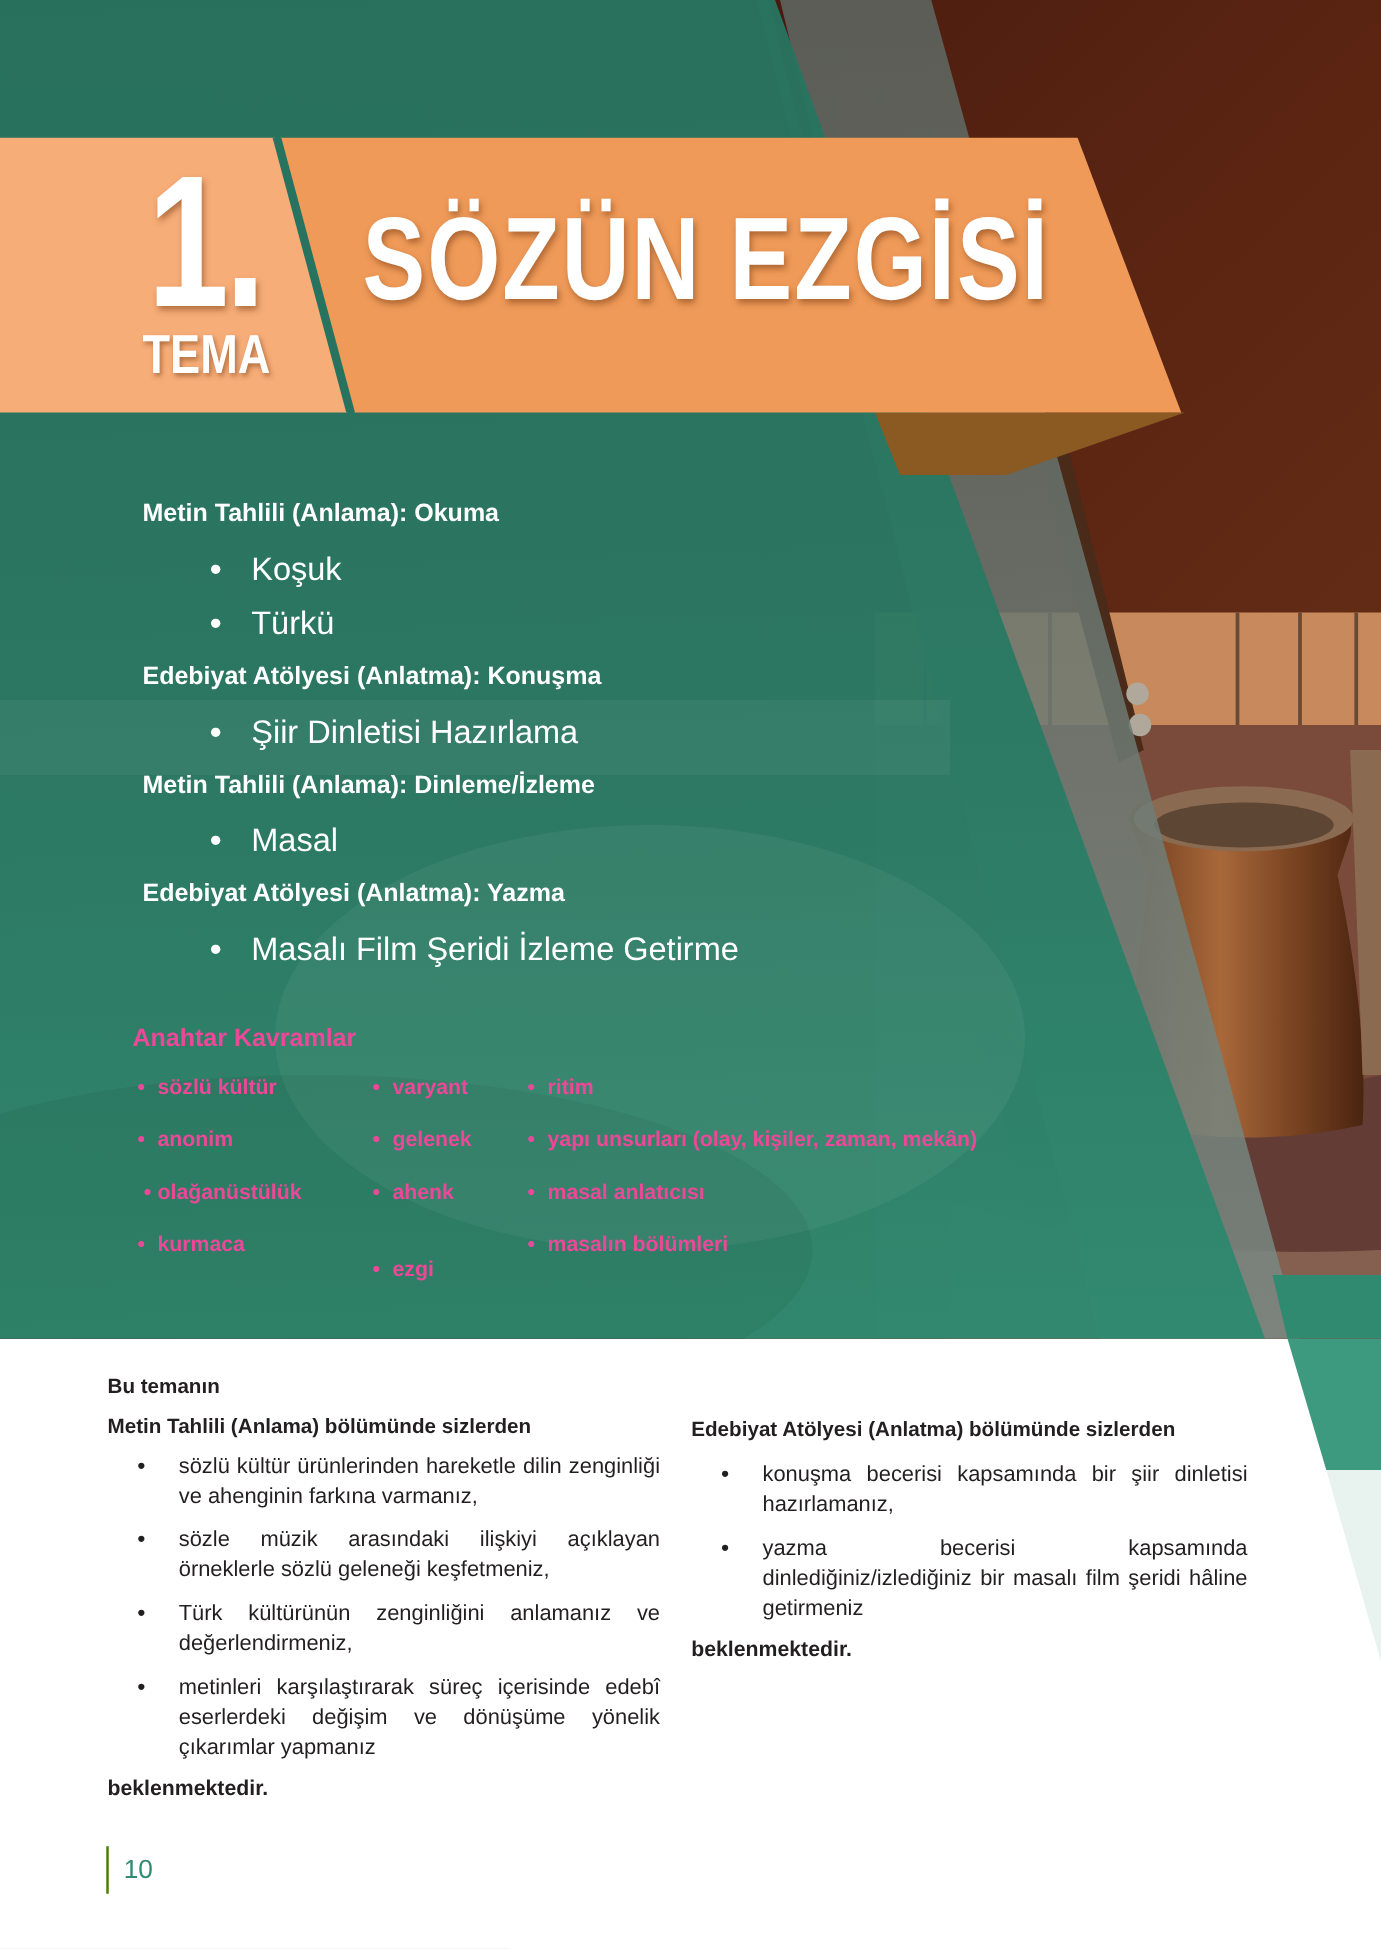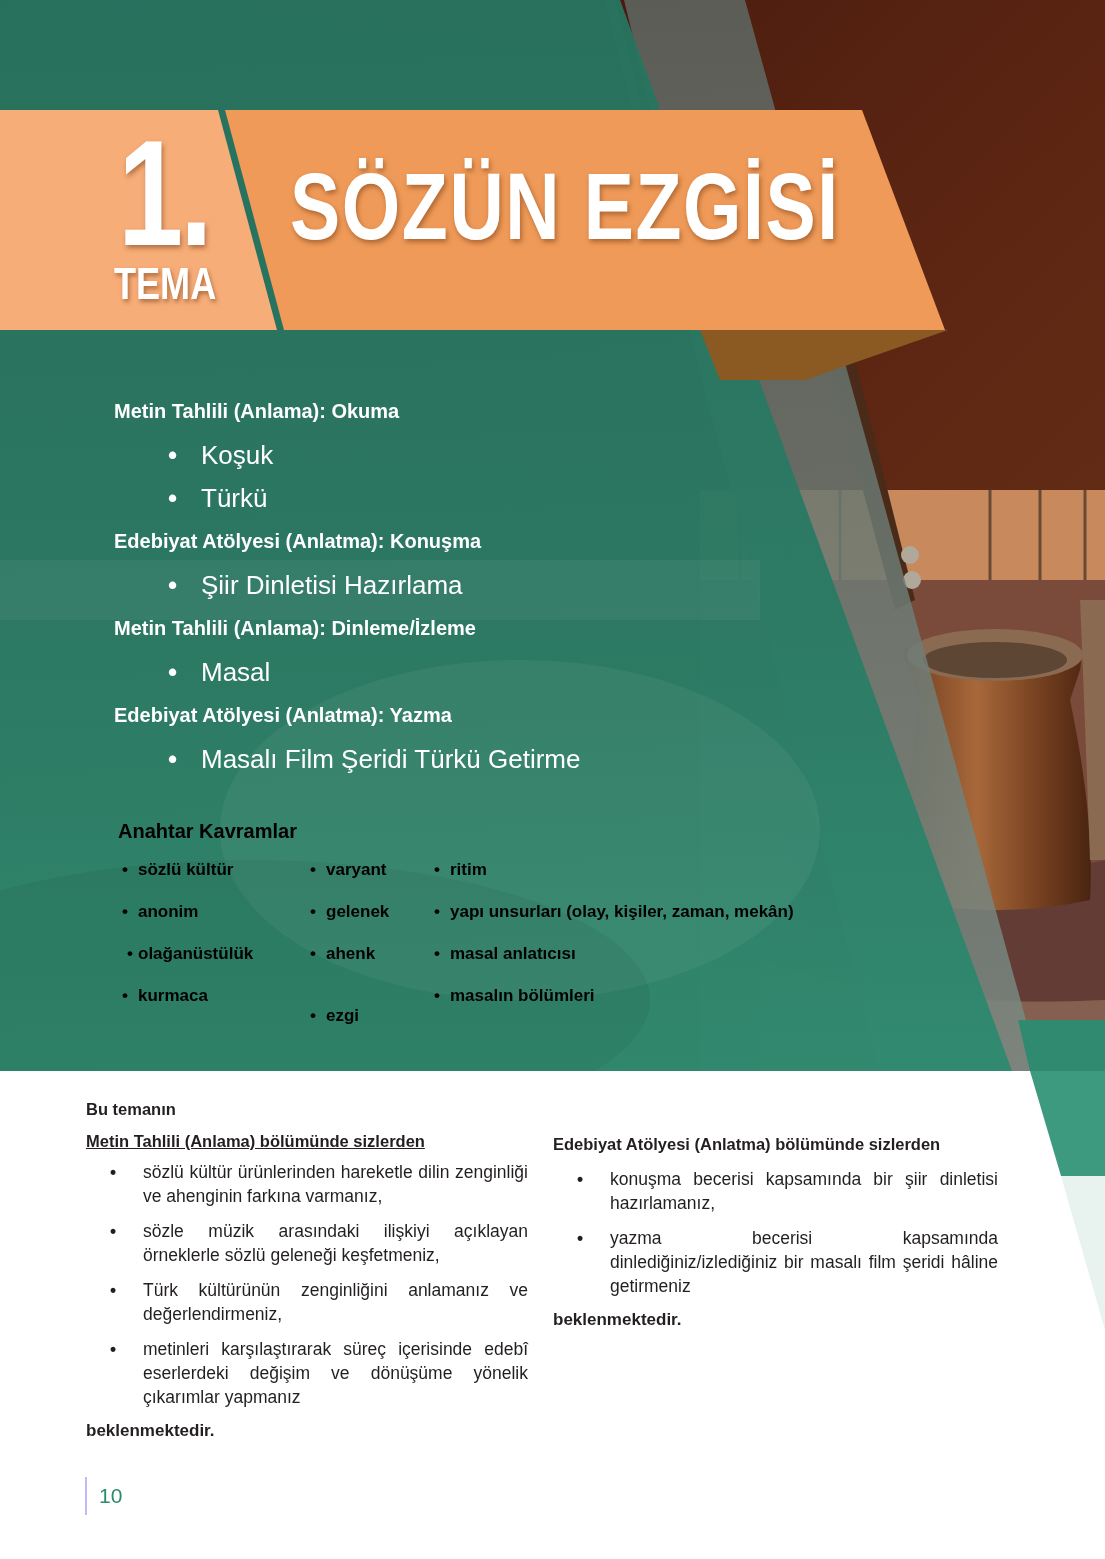--- a/index.html
+++ b/index.html
@@ -42,21 +42,21 @@
     font-family: "Liberation Sans", sans-serif; font-weight: 700;
     font-size: 20px; height: 44px; line-height: 38px; white-space: nowrap;
   }
   .outline .sub-item {
     font-family: "Liberation Sans", sans-serif; font-weight: 400;
     font-size: 26px; height: 43px; line-height: 38px; padding-left: 54px; white-space: nowrap;
   }
   .outline .sub-item .bullet { display: inline-block; width: 33px; font-weight: 700; }
 
   
-  .concepts { position: absolute; left: 118px; top: 817px; color: #000000; }
+  .concepts { position: absolute; left: 106px; top: 817px; color: #ec4899; }
   .concepts-title {
     font-family: "Liberation Sans", sans-serif; font-weight: 700;
     font-size: 20px; line-height: 28px; margin-bottom: 10px;
   }
   .concepts-grid { position: relative; width: 760px; height: 170px; }
   .concept {
     position: absolute; font-family: "Liberation Sans", sans-serif; font-weight: 700;
     font-size: 17px; line-height: 22px; white-space: nowrap;
   }
   .concept .dot { display: inline-block; width: 20px; padding-left: 4px; }
@@ -69,21 +69,21 @@
   .lower-list { list-style: none; }
   .lower-list li {
     position: relative; font-size: 17.5px; line-height: 24px;
     text-align: justify; padding-left: 57px;
   }
   .lower-list li .bullet-mark {
     position: absolute; left: 24px; top: 0; font-weight: 700;
   }
   .page-number {
     position: absolute; left: 85px; top: 1477px; height: 38px;
-    border-left: 2px solid #c4b5fd; padding-left: 12px;
+    border-left: 2px solid #4d7c0f; padding-left: 12px;
     font-family: "Liberation Sans", sans-serif; font-size: 21px; line-height: 38px; color: #2f8a6f;
   }
 </style>
 </head>
 <body>
 
 <div class="hero">
   <svg class="hero-svg" width="1105" height="1071" viewBox="0 0 1105 1071">
     <defs>
       <linearGradient id="brownGrad" x1="0" y1="0" x2="1" y2="1">
@@ -169,21 +169,21 @@
   <div class="sub-item"><span class="bullet">•</span><span>Koşuk</span></div>
   <div class="sub-item"><span class="bullet">•</span><span>Türkü</span></div>
 
   <div class="section-heading">Edebiyat Atölyesi (Anlatma): Konuşma</div>
   <div class="sub-item"><span class="bullet">•</span><span>Şiir Dinletisi Hazırlama</span></div>
 
   <div class="section-heading">Metin Tahlili (Anlama): Dinleme/İzleme</div>
   <div class="sub-item"><span class="bullet">•</span><span>Masal</span></div>
 
   <div class="section-heading">Edebiyat Atölyesi (Anlatma): Yazma</div>
-  <div class="sub-item"><span class="bullet">•</span><span>Masalı Film Şeridi Türkü Getirme</span></div>
+  <div class="sub-item"><span class="bullet">•</span><span>Masalı Film Şeridi İzleme Getirme</span></div>
 </div>
 
 <div class="concepts">
   <div class="concepts-title">Anahtar Kavramlar</div>
   <div class="concepts-grid">
 
     <div class="concept" style="left:0;top:4px;"><span class="dot">•</span><span>sözlü kültür</span></div>
     <div class="concept" style="left:0;top:46px;"><span class="dot">•</span><span>anonim</span></div>
     <div class="concept" style="left:0;top:88px;text-align:center;"><span class="dot">•</span><span>olağanüstülük</span></div>
     <div class="concept" style="left:0;top:130px;"><span class="dot">•</span><span>kurmaca</span></div>
@@ -195,21 +195,21 @@
 
     <div class="concept" style="left:312px;top:4px;"><span class="dot">•</span><span>ritim</span></div>
     <div class="concept" style="left:312px;top:46px;"><span class="dot">•</span><span>yapı unsurları (olay, kişiler, zaman, mekân)</span></div>
     <div class="concept" style="left:312px;top:88px;"><span class="dot">•</span><span>masal anlatıcısı</span></div>
     <div class="concept" style="left:312px;top:130px;"><span class="dot">•</span><span>masalın bölümleri</span></div>
   </div>
 </div>
 
 <div class="lower col-left">
   <div class="lower-head" style="margin-bottom:10px;">Bu temanın</div>
-  <div class="lower-head" style="margin-bottom:8px;text-decoration:underline;">Metin Tahlili (Anlama) bölümünde sizlerden</div>
+  <div class="lower-head" style="margin-bottom:8px;">Metin Tahlili (Anlama) bölümünde sizlerden</div>
   <ul class="lower-list">
     <li style="margin-bottom:11px;"><span class="bullet-mark">•</span><span>sözlü kültür ürünlerinden hareketle dilin zenginliği ve ahenginin farkına varmanız,</span></li>
     <li style="margin-bottom:11px;"><span class="bullet-mark">•</span><span>sözle müzik arasındaki ilişkiyi açıklayan örneklerle sözlü geleneği keşfetmeniz,</span></li>
     <li style="margin-bottom:11px;"><span class="bullet-mark">•</span><span>Türk kültürünün zenginliğini anlamanız ve değerlendirmeniz,</span></li>
     <li style="margin-bottom:11px;"><span class="bullet-mark">•</span><span>metinleri karşılaştırarak süreç içerisinde edebî eserlerdeki değişim ve dönüşüme yönelik çıkarımlar yapmanız</span></li>
   </ul>
   <div class="lower-head" style="font-size:17px;">beklenmektedir.</div>
 </div>
 
 <div class="lower col-right">

